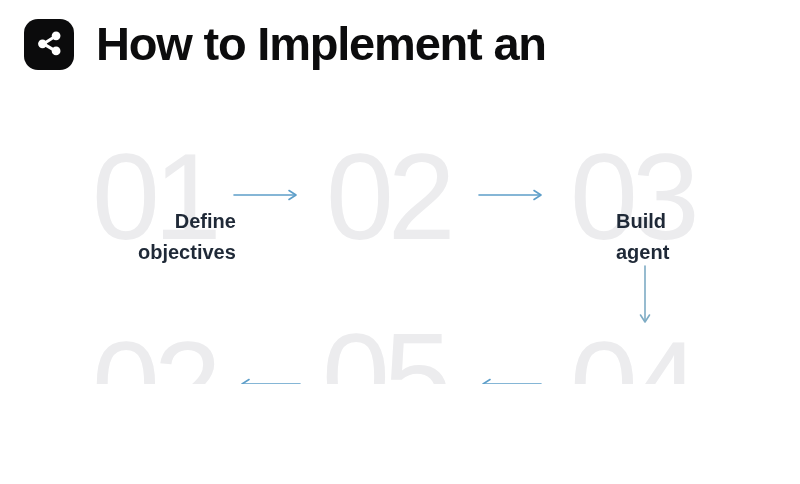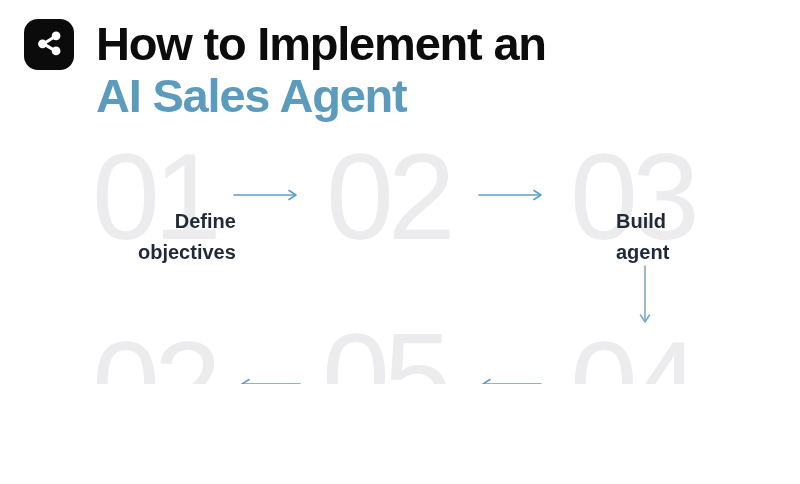--- a/index.html
+++ b/index.html
@@ -105,21 +105,20 @@
         <line x1="8.2" y1="12.6" x2="16.2" y2="7.4"></line>
         <line x1="8.2" y1="12.6" x2="16.2" y2="17.4"></line>
         <circle cx="7.4" cy="12.6" r="3.1" fill="#ffffff" stroke="none"></circle>
         <circle cx="17.0" cy="6.9" r="3.1" fill="#ffffff" stroke="none"></circle>
         <circle cx="17.0" cy="17.6" r="3.1" fill="#ffffff" stroke="none"></circle>
       </svg>
     </span>
   </div>
 
   <div class="title-line1">How to Implement an</div>
-  <div class="title-line2">AI Sales Agent</div>
 
   <div class="step pos-s1">
     <div class="step-num">01</div>
     <div class="step-label">Define
 objectives</div>
   </div>
   <div class="step pos-s2">
     <div class="step-num">02</div>
   </div>
   <div class="step pos-s3">

